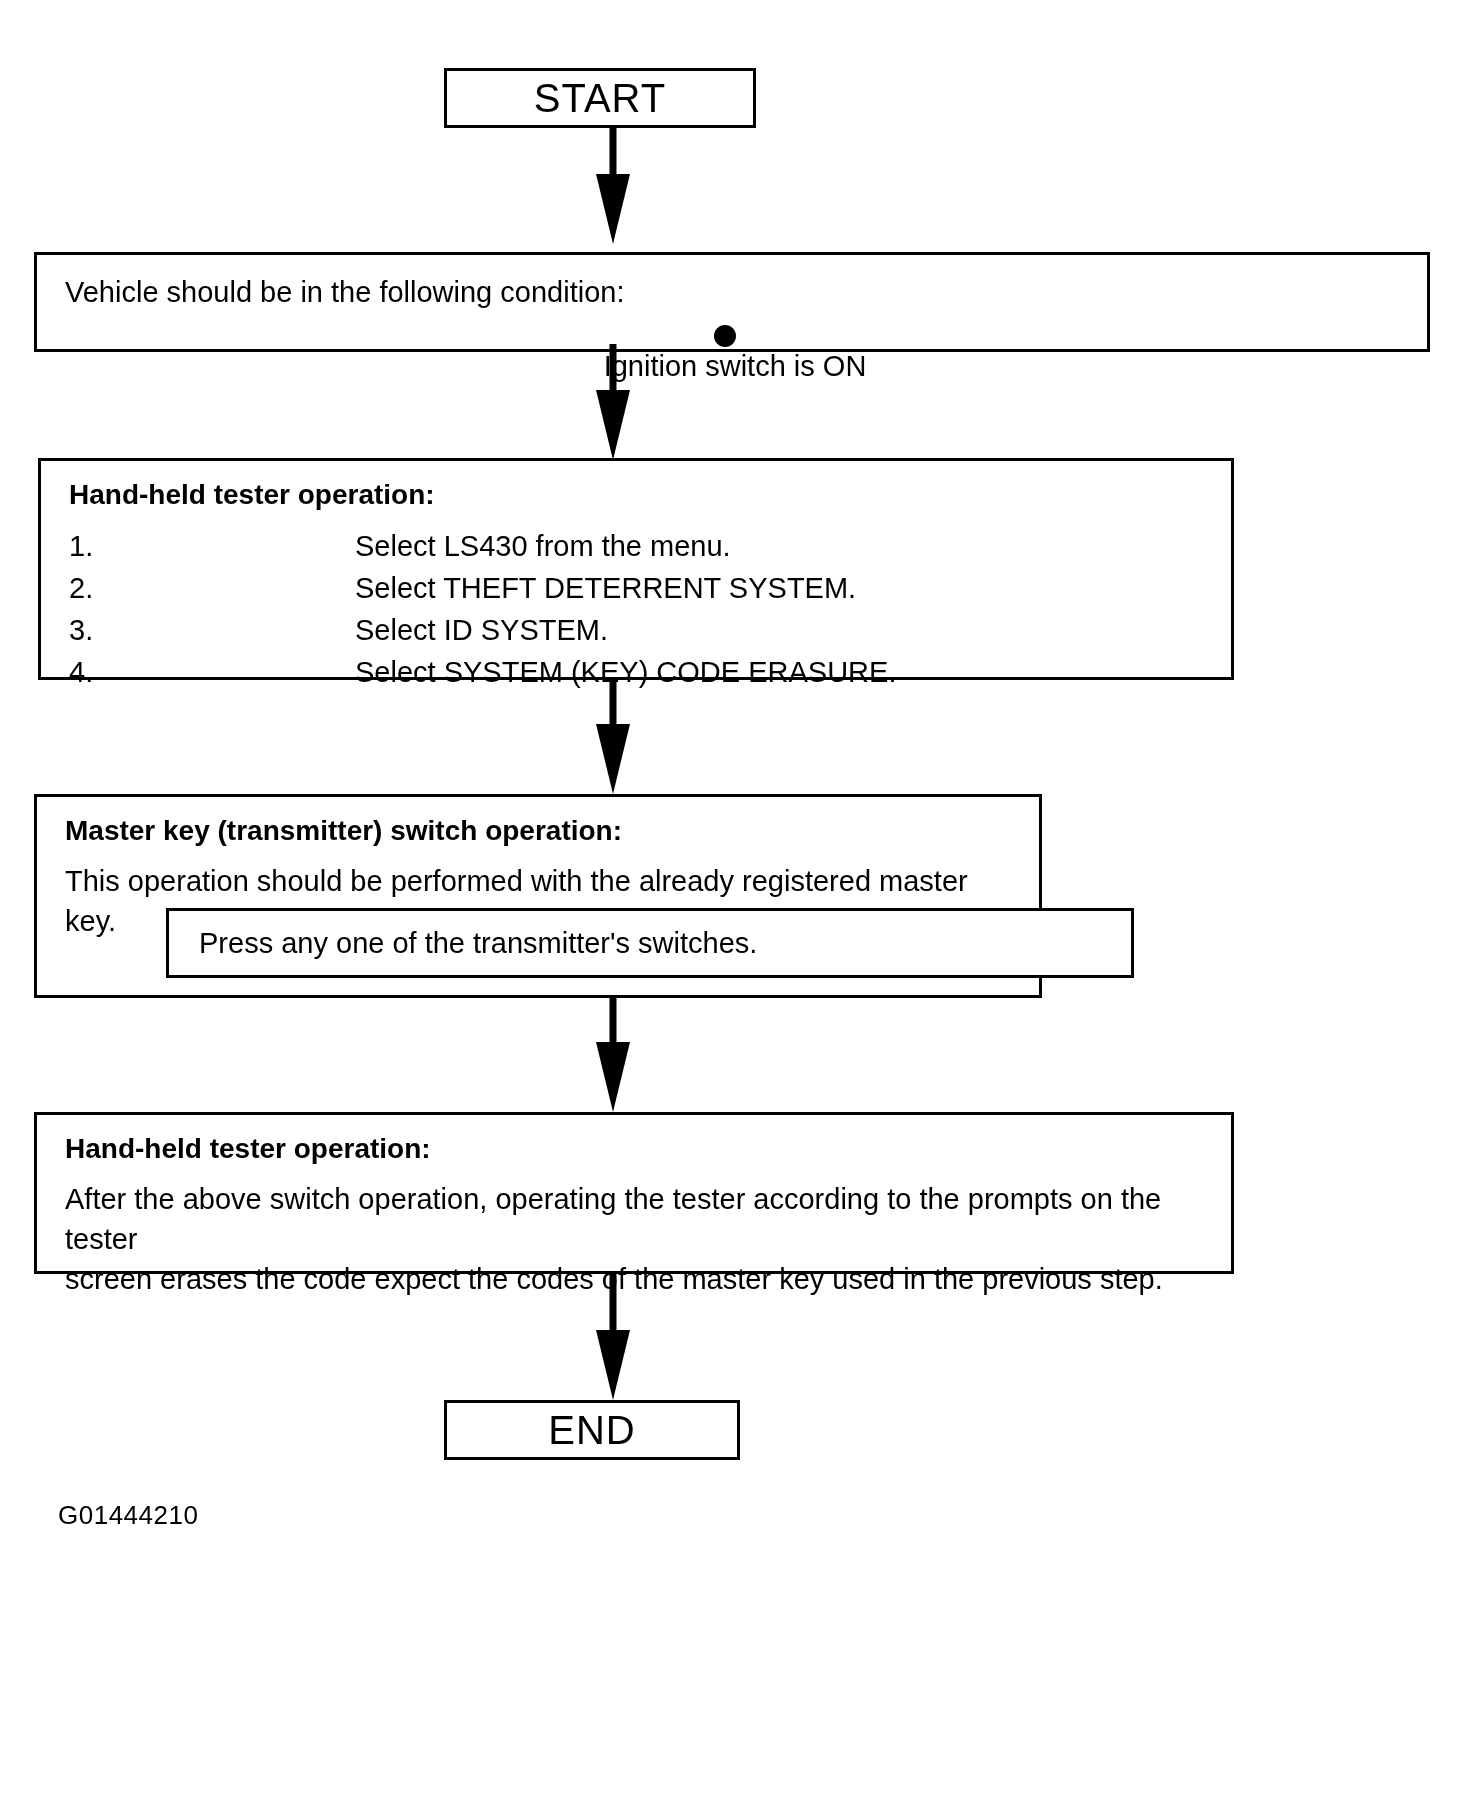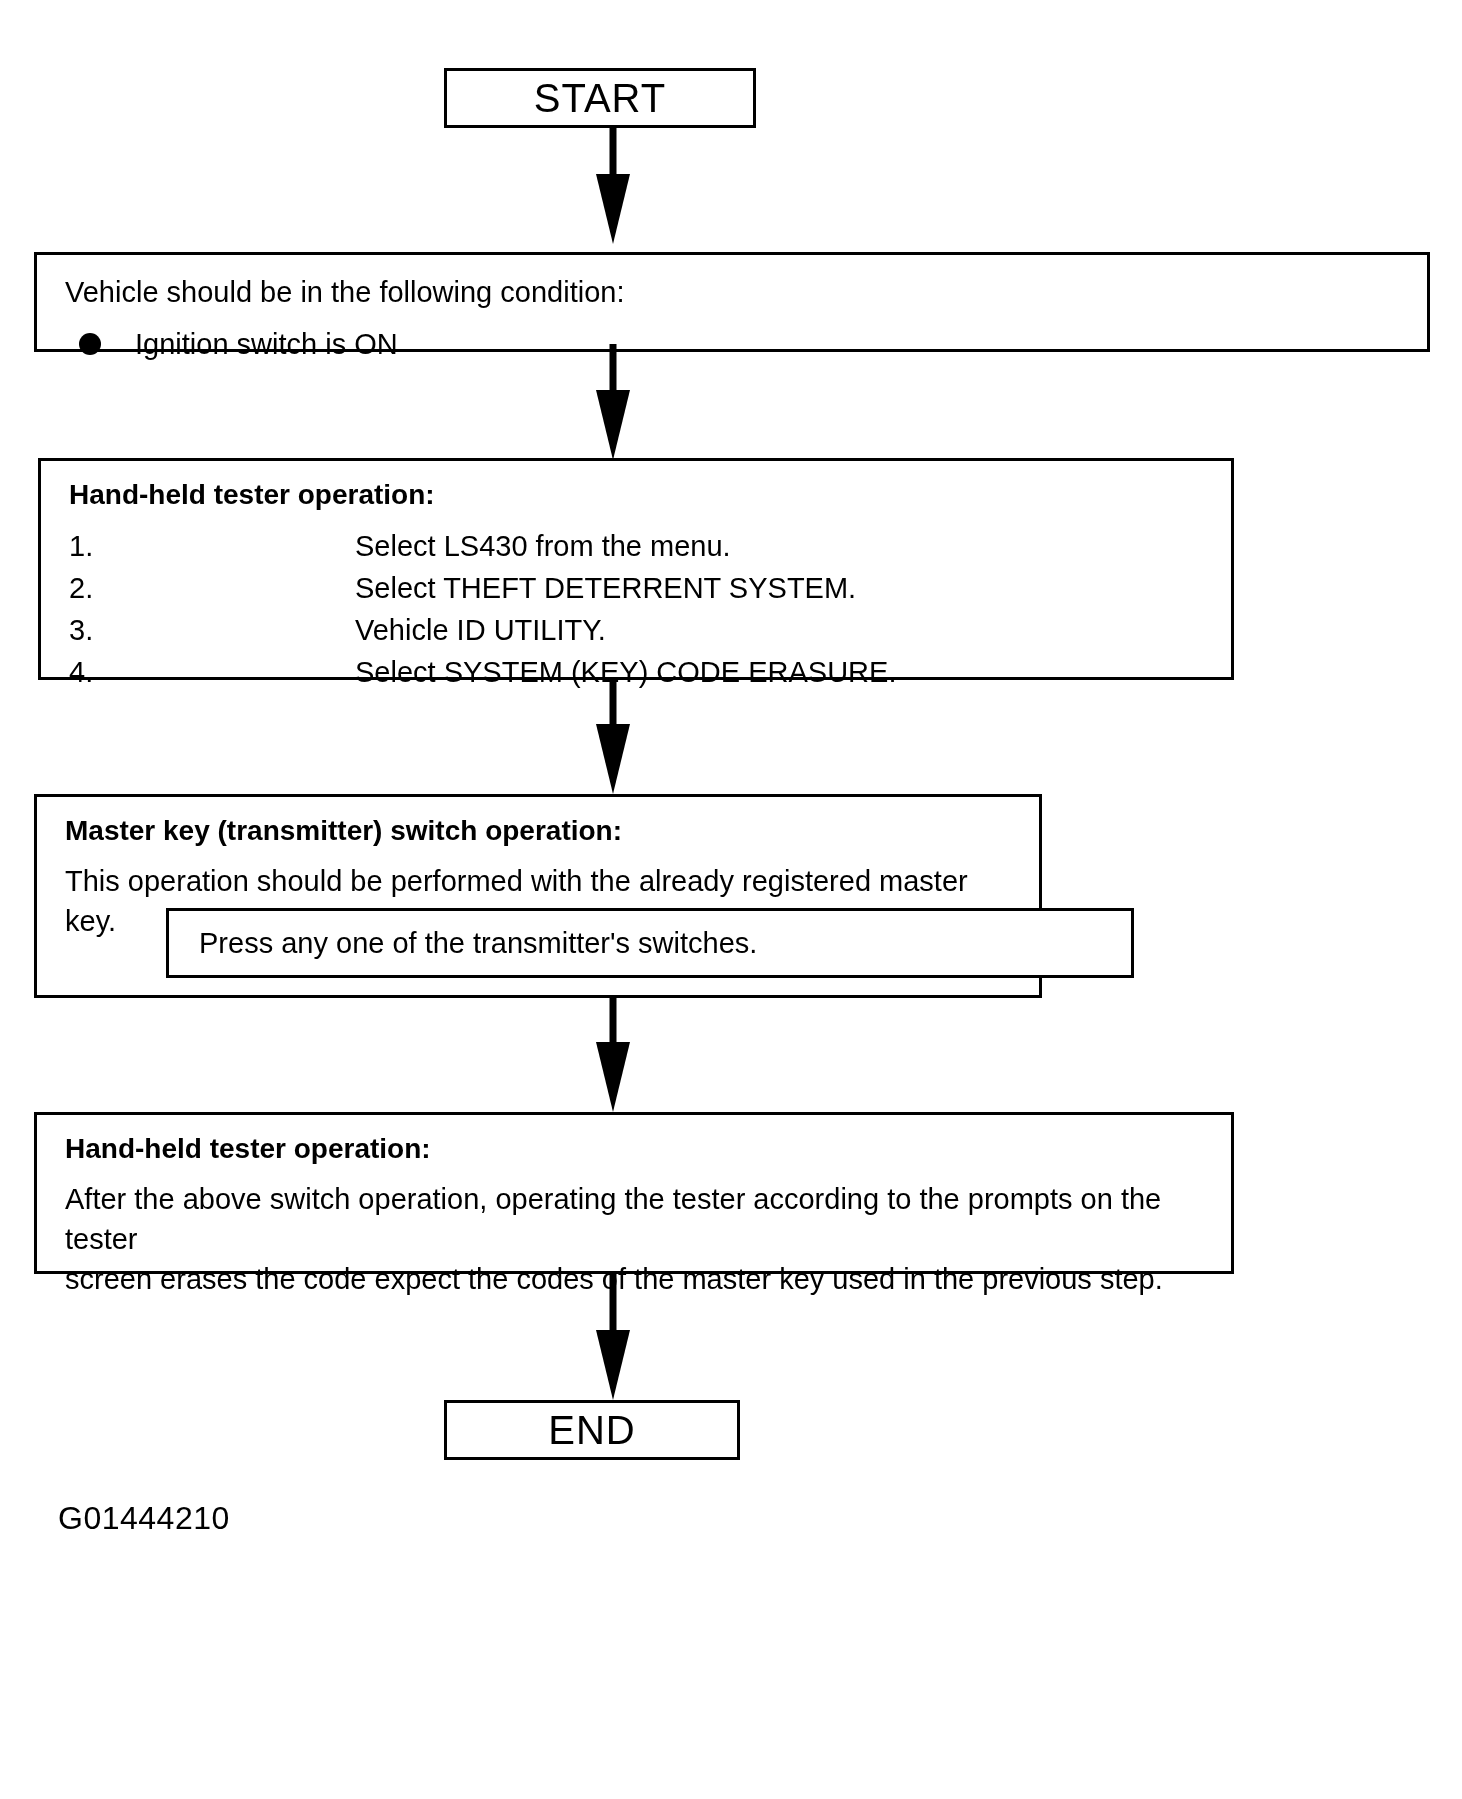--- a/index.html
+++ b/index.html
@@ -56,20 +56,21 @@
     font-size: 29px;
     line-height: 1.38;
     margin: 0;
   }
 
   
   .bullet-row {
     display: flex;
     align-items: center;
     margin-top: 14px;
+    flex-direction: column;
   }
   .bullet-dot {
     width: 22px;
     height: 22px;
     border-radius: 50%;
     background: #000000;
     flex: 0 0 auto;
     margin-left: 14px;
     margin-right: 34px;
   }
@@ -128,21 +129,21 @@
     width: 0;
     height: 0;
     border-left: 17px solid transparent;
     border-right: 17px solid transparent;
     border-top-style: solid;
     border-top-color: #000000;
   }
 
   .figure-code {
     position: absolute;
-    font-size: 32px;
+    font-size: 26px;
     letter-spacing: 0.5px;
   }
 </style>
 </head>
 <body>
 
 <div id="page">
 
   <div class="node terminator" style="left:444px; top:68px; width:312px; height:60px;">
     <span>START</span>
@@ -169,21 +170,21 @@
   <div class="node process" style="left:38px; top:458px; width:1196px; height:222px;">
     <p class="box-title">Hand-held tester operation:</p>
     <ul class="num-list">
       <li>
         <span class="num">1.</span><span>Select LS430 from the menu.</span>
       </li>
       <li>
         <span class="num">2.</span><span>Select THEFT DETERRENT SYSTEM.</span>
       </li>
       <li>
-        <span class="num">3.</span><span>Vehicle ID UTILITY.</span>
+        <span class="num">3.</span><span>Select ID SYSTEM.</span>
       </li>
       <li>
         <span class="num">4.</span><span>Select SYSTEM (KEY) CODE ERASURE.</span>
       </li>
     </ul>
   </div>
 
   <div class="arrow" style="left:593px; top:680px; height:114px;">
     <div class="stem" style="height:44px;"></div>
     <div class="head" style="border-top-width:70px;"></div>

